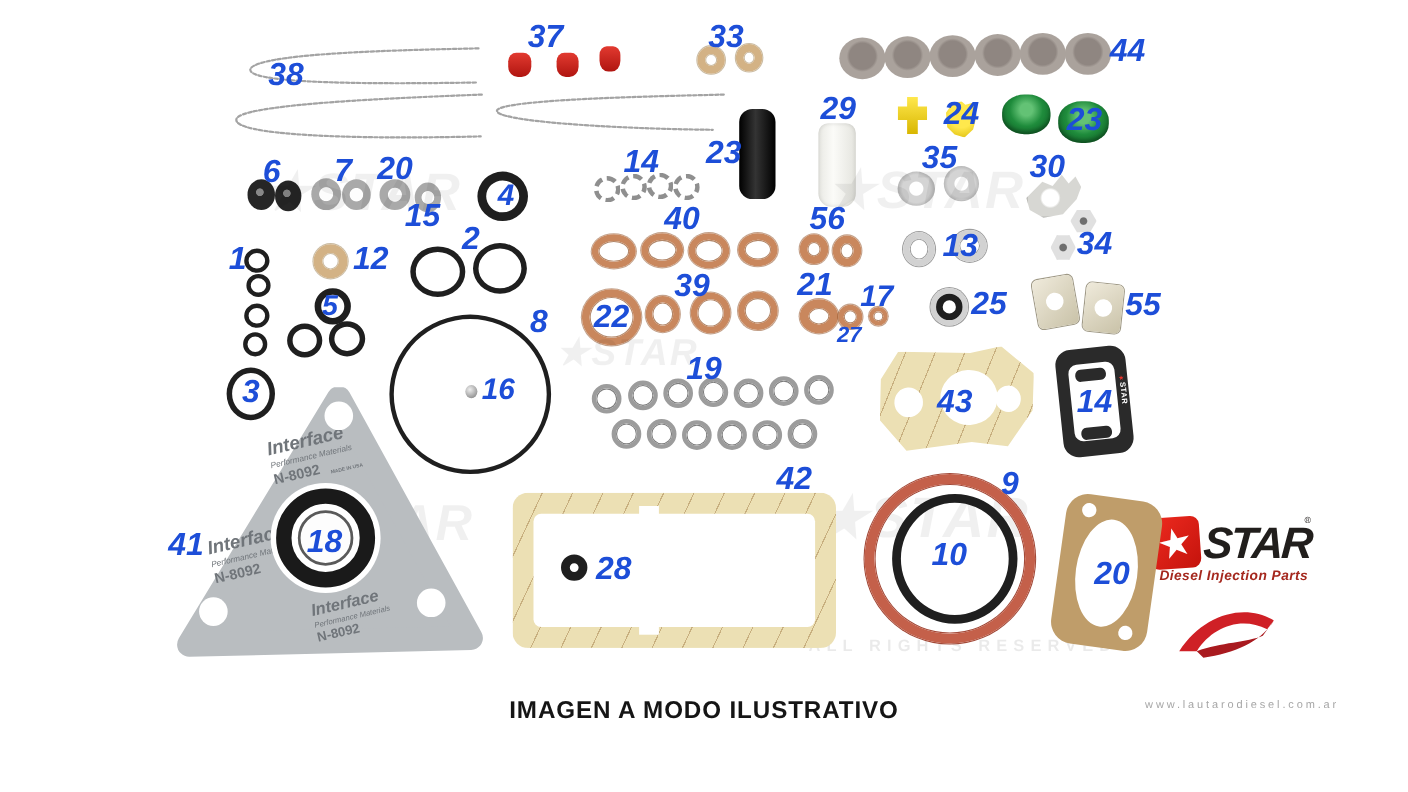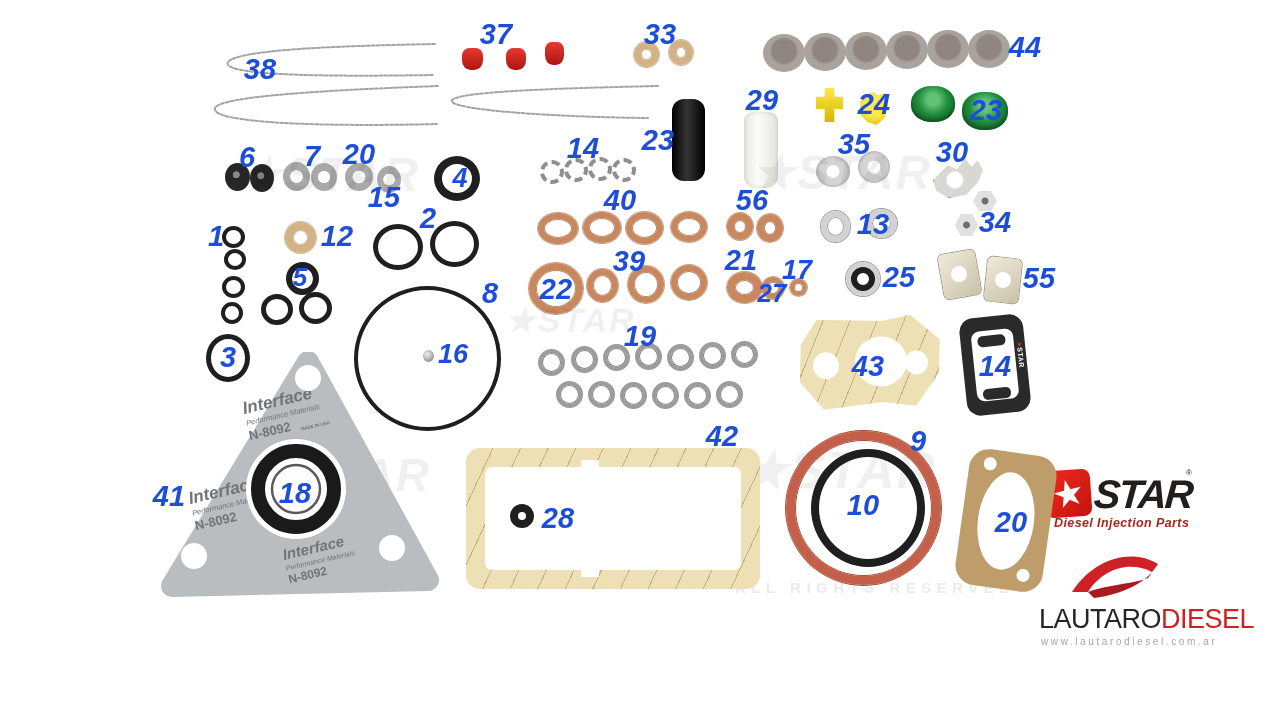--- a/index.html
+++ b/index.html
@@ -245,25 +245,23 @@
     <span class="emblem-star">★</span>
   </div>
   <div class="star-word" style="left:1094px;top:474px">STAR</div>
   <div class="star-reg" style="left:1186px;top:468px">®</div>
   <div class="star-tag" style="left:1054px;top:517px">Diesel Injection Parts</div>
 
   <svg class="abs" style="left:1064px;top:548px" width="100" height="52" viewBox="0 0 100 52">
     <path d="M8,44 C30,10 68,0 94,16 L88,24 C64,12 38,22 24,44 Z" fill="#cf2026"></path>
     <path d="M24,44 C46,36 70,36 84,30 L94,16 C84,34 60,46 30,50 Z" fill="#a91a1f"></path>
   </svg>
-  <div class="ld-name" style="left:1039px;top:604px">
-    <span>LAUTARO</span><span class="ld-red">DIESEL</span>
-  </div>
   <div class="ld-web" style="left:1041px;top:636px">www.lautarodiesel.com.ar</div>
 
+  <div class="caption">IMAGEN A MODO ILUSTRATIVO</div>
 
   <span class="num" style="left:216px;top:236px">1</span>
   <span class="num" style="left:428px;top:218px">2</span>
   <span class="num" style="left:228px;top:357px">3</span>
   <span class="num" style="left:460px;top:178px;font-size:27px">4</span>
   <span class="num" style="left:300px;top:277px;font-size:26px">5</span>
   <span class="num" style="left:247px;top:157px">6</span>
   <span class="num" style="left:312px;top:156px">7</span>
   <span class="num" style="left:490px;top:293px">8</span>
   <span class="num" style="left:918px;top:441px">9</span>
@@ -277,21 +275,21 @@
   <span class="num" style="left:797px;top:270px;font-size:27px">17</span>
   <span class="num" style="left:295px;top:493px">18</span>
   <span class="num" style="left:640px;top:336px">19</span>
   <span class="num" style="left:1011px;top:522px">20</span>
   <span class="num" style="left:741px;top:260px">21</span>
   <span class="num" style="left:556px;top:289px">22</span>
   <span class="num" style="left:986px;top:110px">23</span>
   <span class="num" style="left:874px;top:104px">24</span>
   <span class="num" style="left:899px;top:277px">25</span>
   <span class="num" style="left:359px;top:154px">20</span>
-  <span class="num" style="left:772px;top:293px;font-size:26px">27</span>
+  <span class="num" style="left:772px;top:305px;font-size:20px">27</span>
   <span class="num" style="left:558px;top:518px">28</span>
   <span class="num" style="left:762px;top:100px">29</span>
   <span class="num" style="left:952px;top:152px">30</span>
   <span class="num" style="left:1039px;top:278px">55</span>
   <span class="num" style="left:658px;top:140px">23</span>
   <span class="num" style="left:660px;top:34px">33</span>
   <span class="num" style="left:995px;top:222px">34</span>
   <span class="num" style="left:854px;top:144px">35</span>
   <span class="num" style="left:752px;top:200px">56</span>
   <span class="num" style="left:496px;top:34px">37</span>

